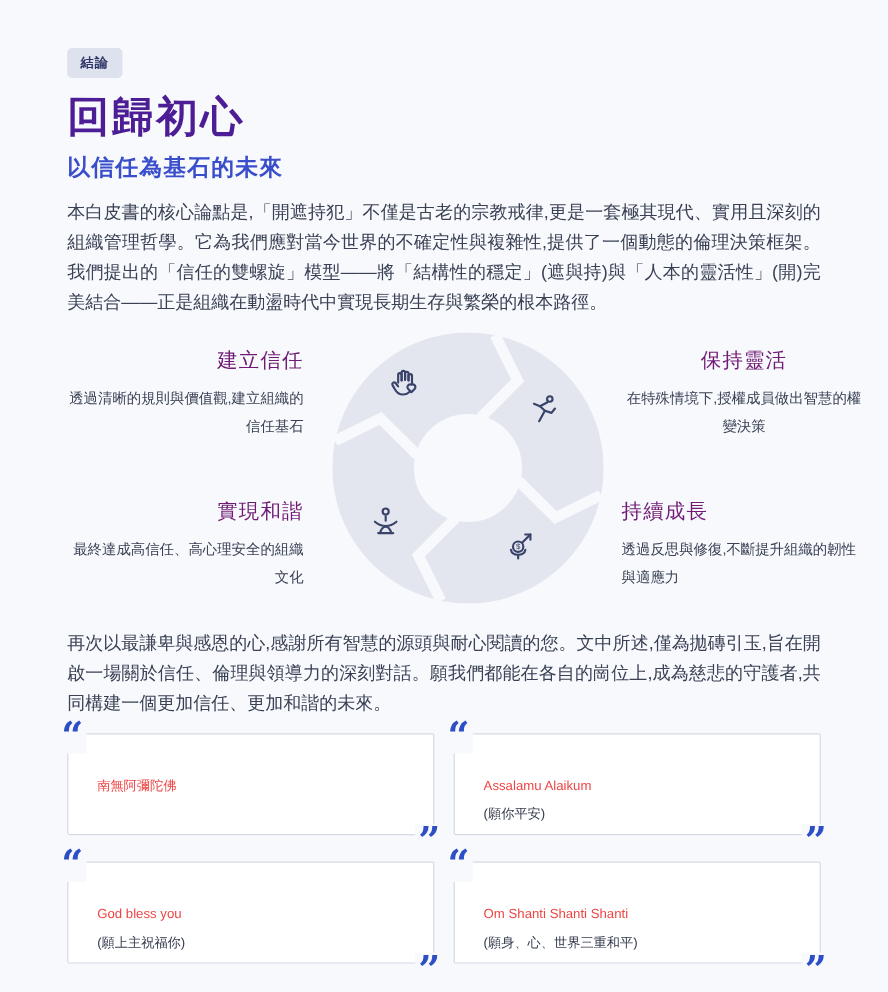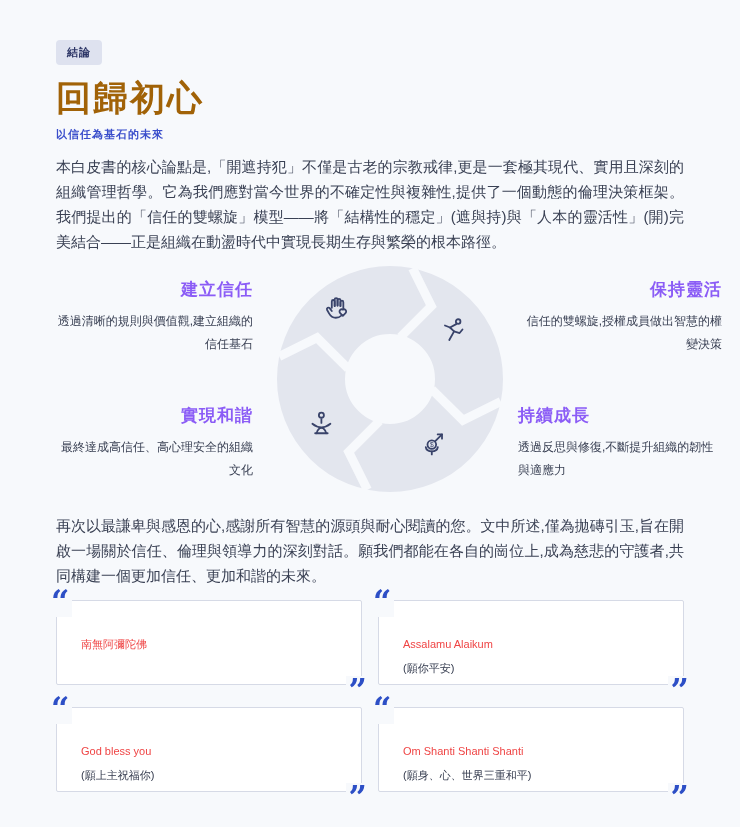--- a/index.html
+++ b/index.html
@@ -8,39 +8,39 @@
     width:740px; height:827px; background:#f7f9fc;
     font-family:"Liberation Sans", sans-serif;
     padding:40px 56px 0; position:relative; overflow:hidden;
   }
   .badge {
     display:inline-block; background:#dee2ef; color:#2c3566;
     font-size:11px; font-weight:bold; padding:5px 11px; border-radius:4px;
     letter-spacing:1px;
   }
   h1.title {
-    margin-top:12px; font-size:35px; font-weight:700; color:#a16207;
+    margin-top:12px; font-size:35px; font-weight:700; color:#4c1d95;
     letter-spacing:2px; line-height:1.2;
   }
   h2.subtitle {
-    margin-top:8px; font-size:11px; font-weight:700; color:#3a4ecb;
+    margin-top:8px; font-size:19px; font-weight:700; color:#3a4ecb;
     letter-spacing:1px;
   }
   p.body-text {
     margin-top:12px; font-size:15px; line-height:25px; color:#3a4154;
     text-align:justify;
   }
   
   .cycle { position:relative; height:247px; margin-top:0; }
   .cycle svg.ring { position:absolute; left:221px; top:12px; }
   .quad { position:absolute; }
-  .quad h3 { font-size:17px; font-weight:700; color:#8b5cf6; margin-bottom:9px; letter-spacing:1px; }
+  .quad h3 { font-size:17px; font-weight:400; color:#701a75; margin-bottom:9px; letter-spacing:1px; }
   .quad p { font-size:12px; line-height:23px; color:#3a4154; }
   .quad.tl { left:0;   top:24px;  width:197px; text-align:right; }
-  .quad.tr { left:462px; top:24px;  width:204px; text-align:right; }
+  .quad.tr { left:462px; top:24px;  width:204px; text-align:center; }
   .quad.bl { left:0;   top:150px; width:197px; text-align:right; }
   .quad.br { left:462px; top:150px; width:204px; text-align:left; }
   
   .quotes-grid {
     display:grid; grid-template-columns:1fr 1fr; column-gap:16px; row-gap:22px;
     margin-top:12px;
   }
   .quote-card {
     position:relative; background:#ffffff; border:1px solid #d6dae6;
     border-radius:2px; height:85px; padding:21px 24px 0;
@@ -109,21 +109,21 @@
         <path d="M11.5 18.6v2.6"></path>
       </g>
     </svg>
 
     <div class="quad tl">
       <h3>建立信任</h3>
       <p>透過清晰的規則與價值觀,建立組織的信任基石</p>
     </div>
     <div class="quad tr">
       <h3>保持靈活</h3>
-      <p>信任的雙螺旋,授權成員做出智慧的權變決策</p>
+      <p>在特殊情境下,授權成員做出智慧的權變決策</p>
     </div>
     <div class="quad bl">
       <h3>實現和諧</h3>
       <p>最終達成高信任、高心理安全的組織文化</p>
     </div>
     <div class="quad br">
       <h3>持續成長</h3>
       <p>透過反思與修復,不斷提升組織的韌性與適應力</p>
     </div>
   </div>

